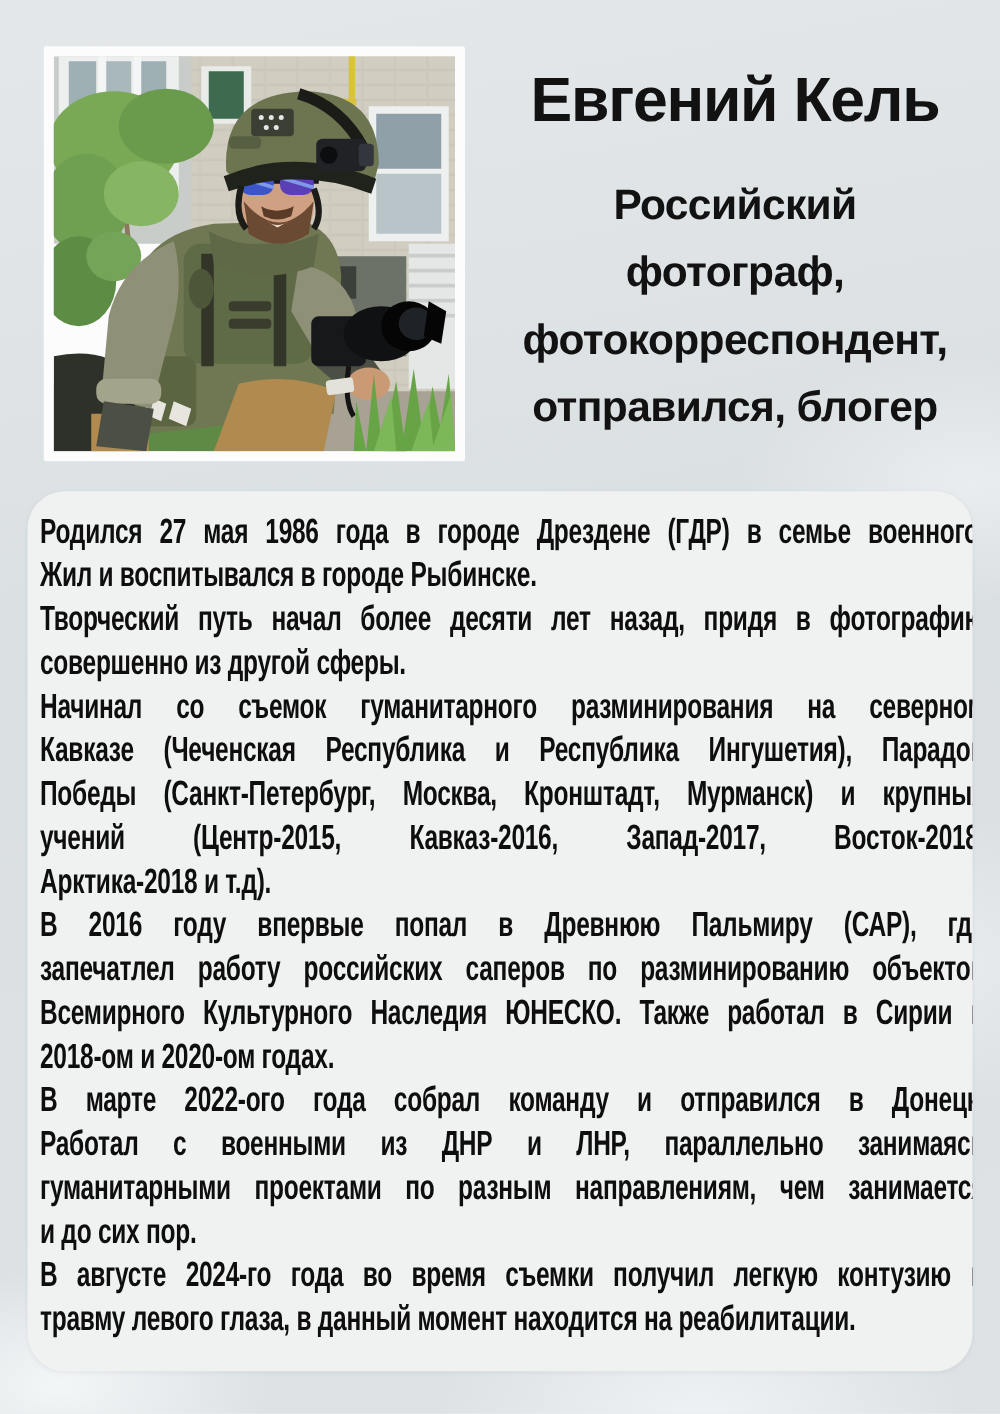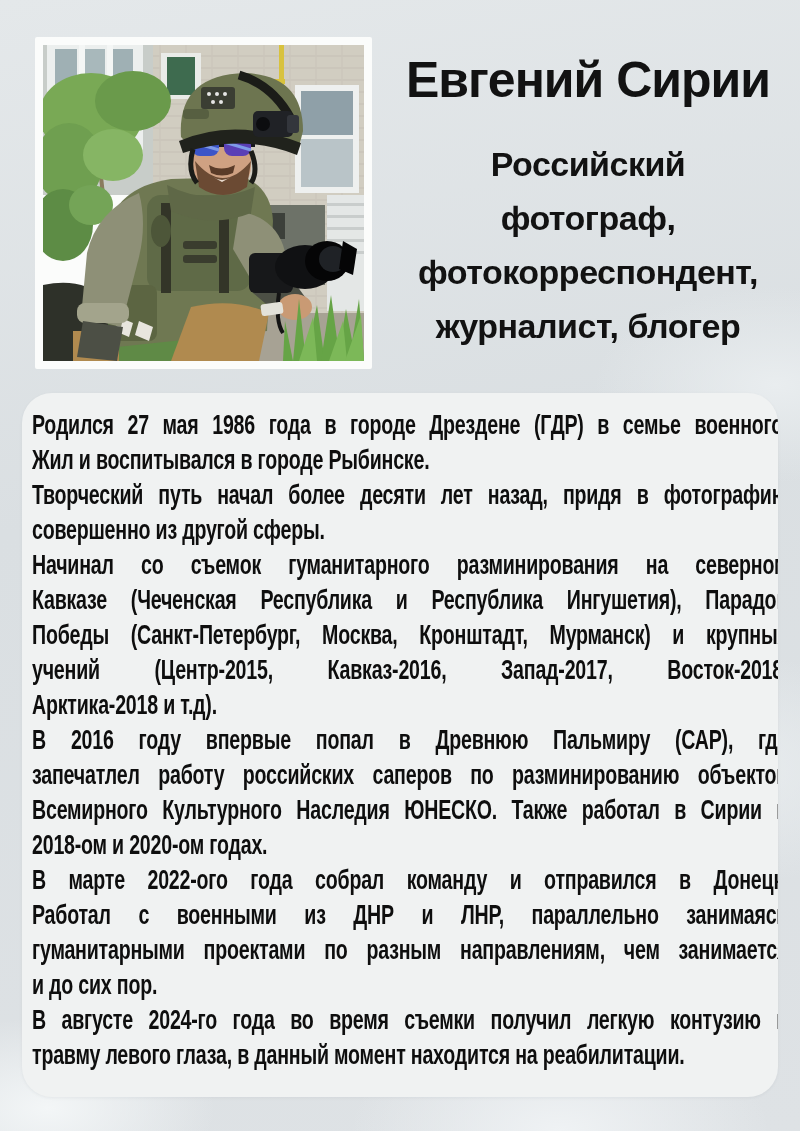--- a/index.html
+++ b/index.html
@@ -185,25 +185,25 @@
         <path d="M256 316 l14 -44 l4 44 Z"></path>
           <path d="M286 316 l14 -40 l4 40 Z"></path>
         <path d="M302 316 l16 -46 l3 46 Z"></path>
       </g>
 
       <rect x="218" y="258" width="22" height="12" rx="3" fill="#e3e2da" transform="rotate(-8 229 264)"></rect>
     </svg>
   </div>
 
   <div class="header-right">
-    <h1 class="person-name">Евгений Сирии</h1>
+    <h1 class="person-name">Евгений Кель</h1>
     <div class="person-subtitle">Российский
 фотограф,
 фотокорреспондент,
-журналист, блогер</div>
+отправился, блогер</div>
   </div>
 
   <div class="bio-card">
     <div class="bio" id="bio">
         <div class="bio-line">Родился 27 мая 1986 года в городе Дрездене (ГДР) в семье военного.</div>
         <div class="bio-line par-last">Жил и воспитывался в городе Рыбинске.</div>
         <div class="bio-line">Творческий путь начал более десяти лет назад, придя в фотографию</div>
         <div class="bio-line par-last">совершенно из другой сферы.</div>
         <div class="bio-line">Начинал со съемок гуманитарного разминирования на северном</div>
         <div class="bio-line">Кавказе (Чеченская Республика и Республика Ингушетия), Парадов</div>

